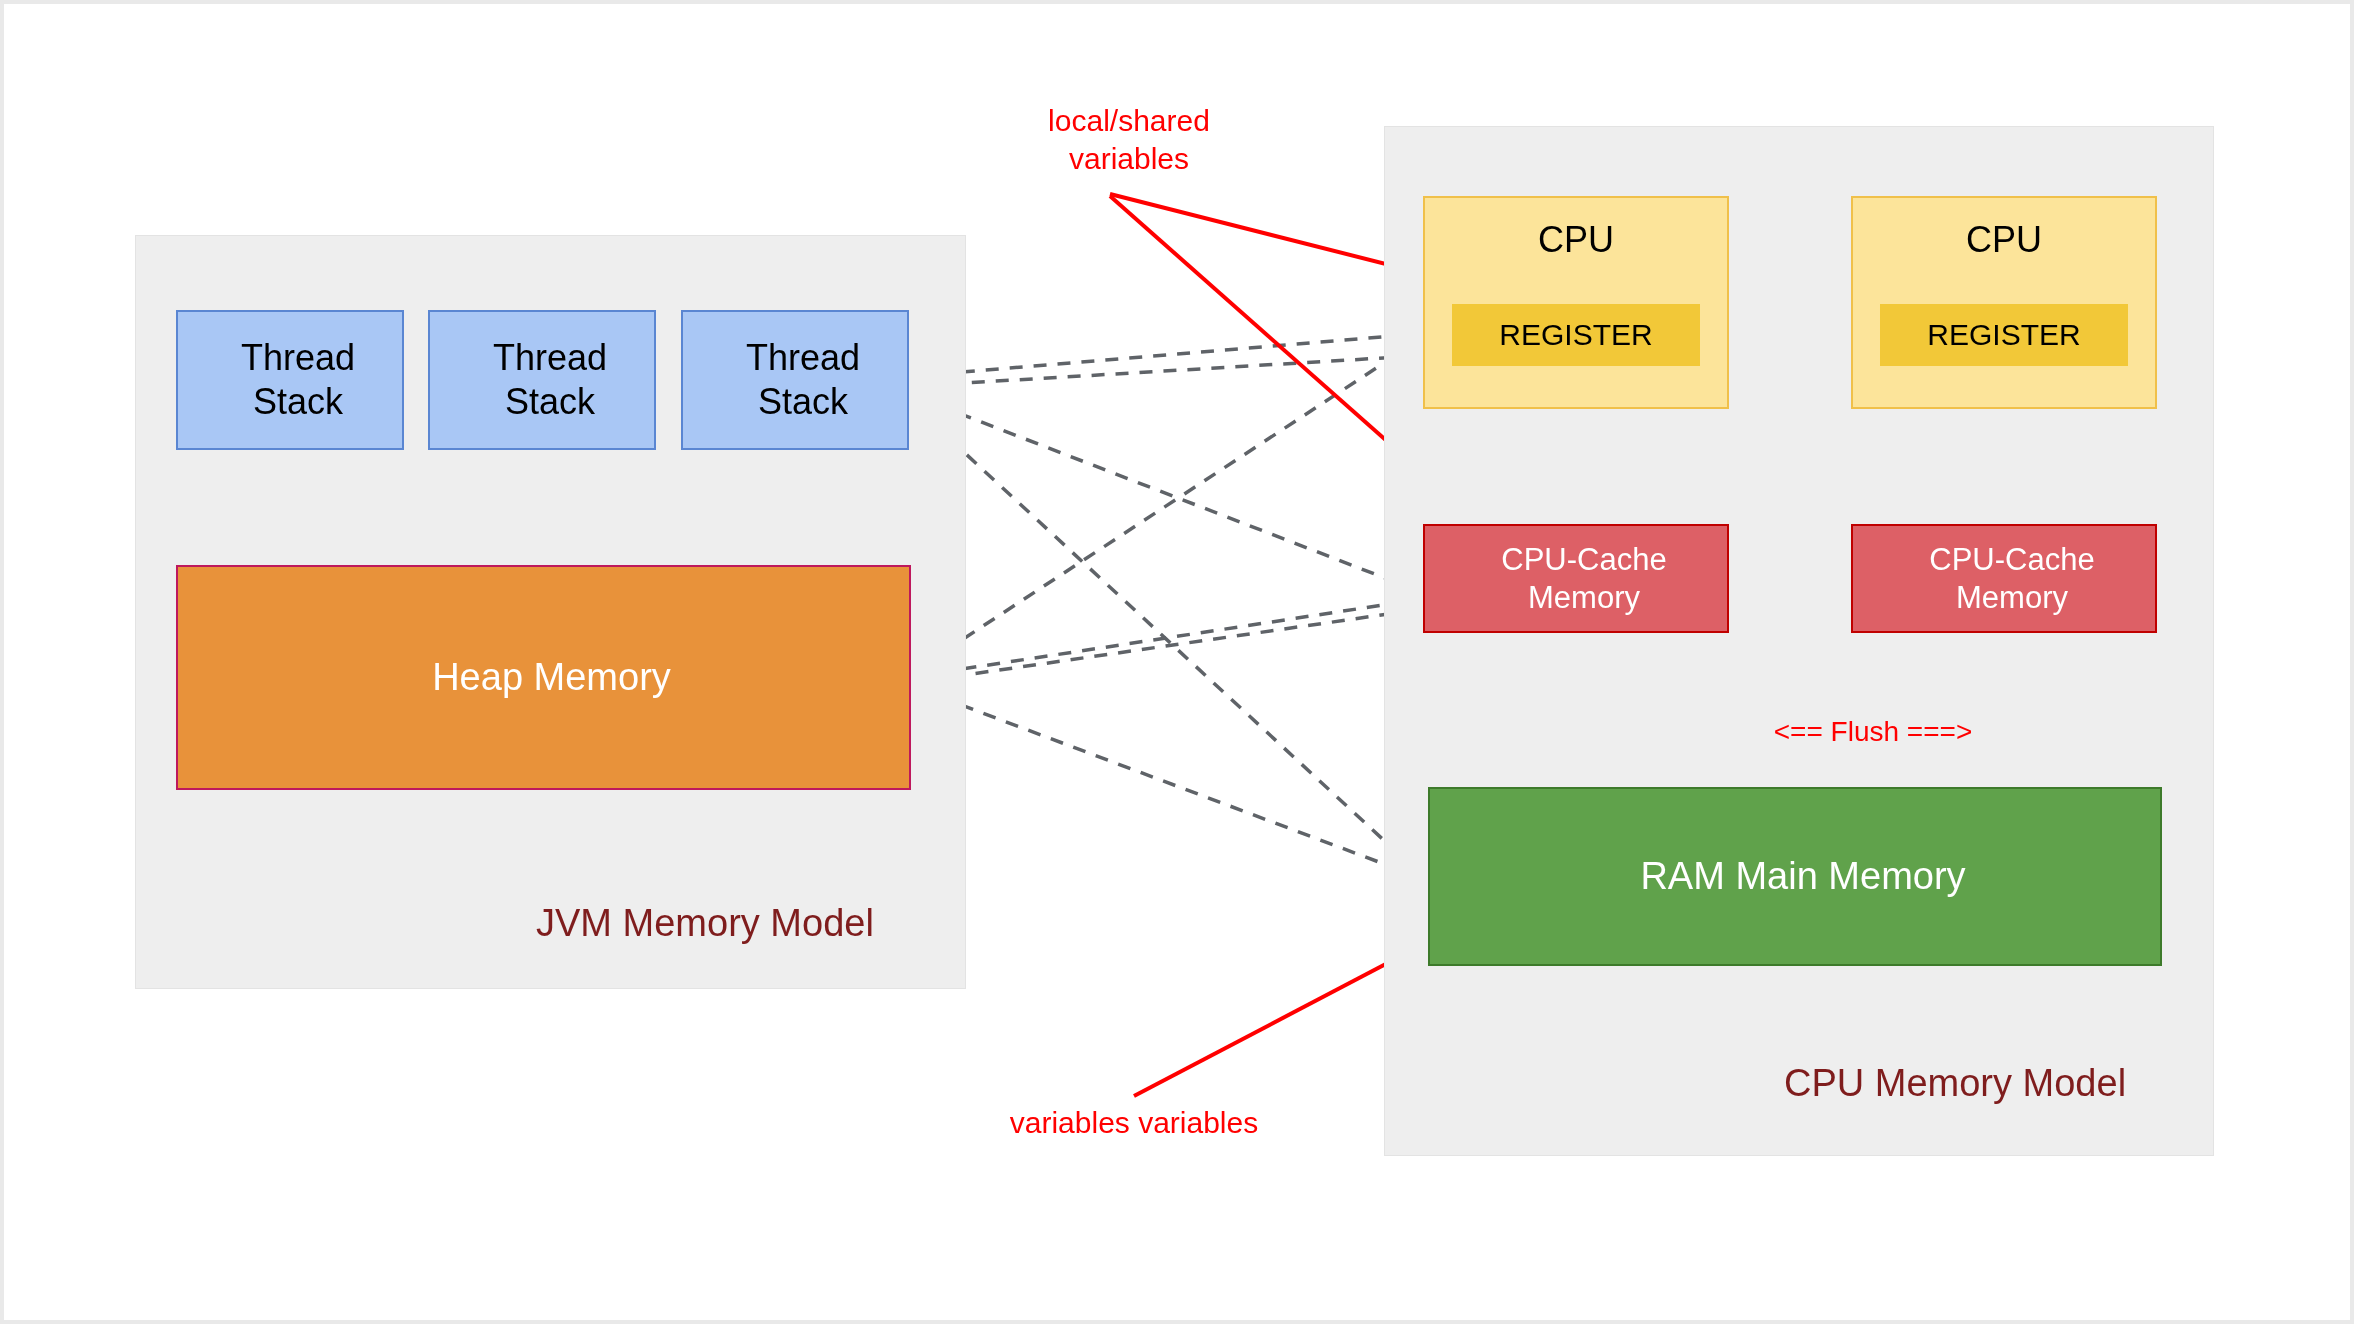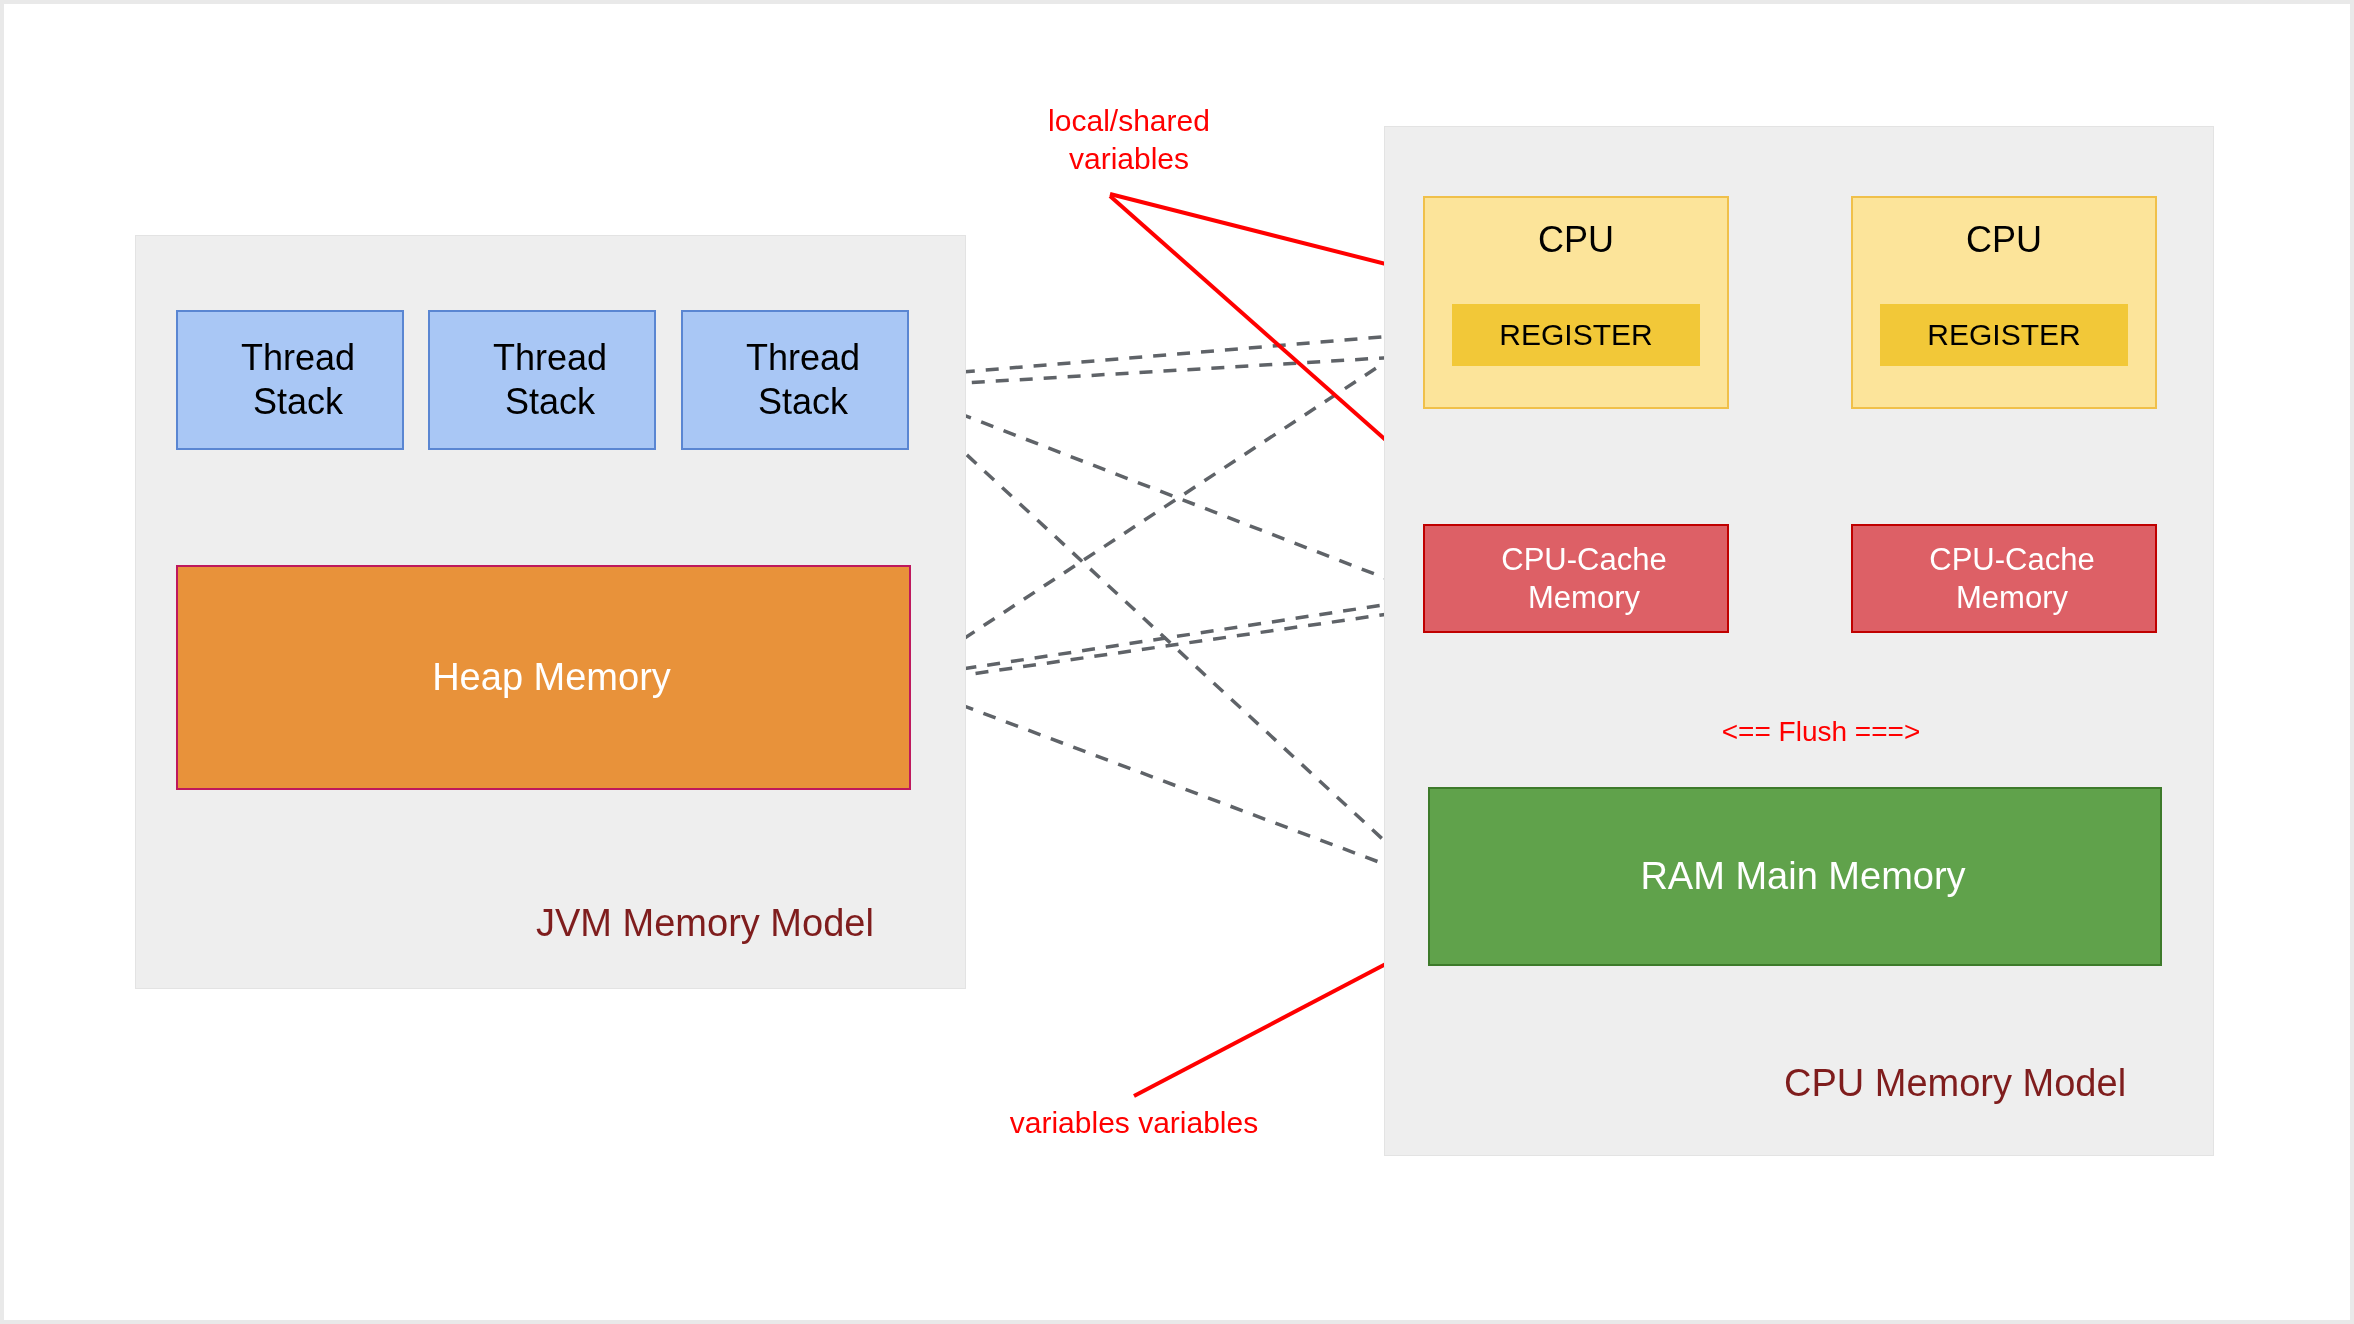--- a/index.html
+++ b/index.html
@@ -122,21 +122,21 @@
   .ann-label {
     position: absolute;
     color: #ff0000;
     font-size: 30px;
     line-height: 1.25;
     white-space: pre-line;
     text-align: center;
   }
   #ann-local   { left: 1000px; top: 98px; width: 250px; }
   #ann-volatile{ left: 1000px; top: 1100px; width: 260px; }
-  #ann-flush   { left: 1692px; top: 710px; width: 250px; font-size: 28px; }
+  #ann-flush   { left: 1744px; top: 710px; width: 250px; font-size: 28px; }
 
   #wires {
     position: absolute;
     left: 0; top: 0;
     width: 2354px;
     height: 1324px;
     pointer-events: none;
   }
 </style>
 </head>

